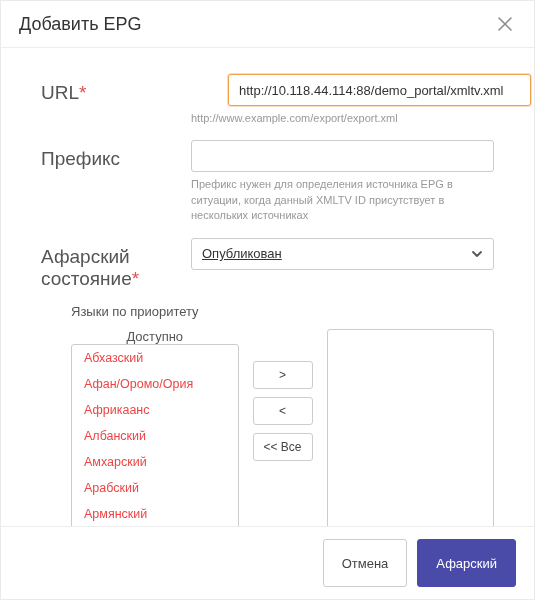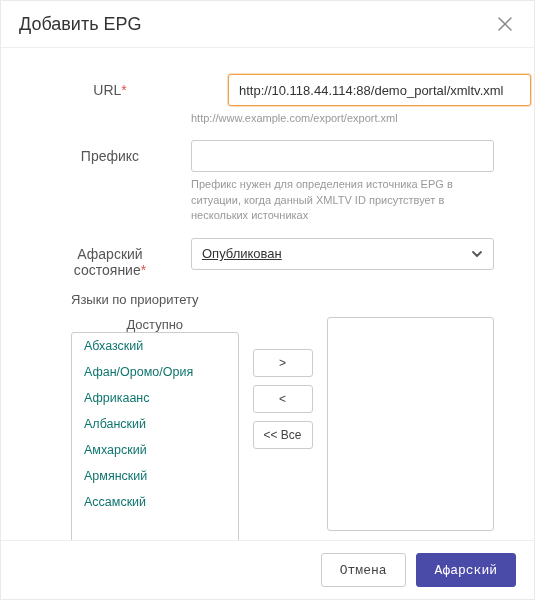--- a/index.html
+++ b/index.html
@@ -46,24 +46,24 @@
     overflow: auto;
     padding: 26px 40px 10px 40px;
   }
   .form-row {
     display: flex;
     align-items: flex-start;
     margin-bottom: 14px;
   }
   .form-label {
     width: 150px;
-    text-align: center;
+    text-align: left;
     padding-right: 12px;
     padding-top: 8px;
-    font-size: 14px;
+    font-size: 19px;
     color: #555;
     flex-shrink: 0;
   }
   .req { color: #d9534f; }
   .form-field { flex: 1; }
   input[type="text"], .select {
     width: 100%;
     height: 32px;
     border: 1px solid #ccc;
     border-radius: 3px;
@@ -119,21 +119,21 @@
   .listbox {
     border: 1px solid #ccc;
     border-radius: 3px;
     height: 214px;
     overflow-y: auto;
     background: #fff;
   }
   .listbox .item {
     padding: 6px 12px;
     font-size: 12.5px;
-    color: #0f766e;
+    color: #ef4444;
     cursor: pointer;
     white-space: nowrap;
     overflow: hidden;
     text-overflow: ellipsis;
   }
   .mid-buttons {
     display: flex;
     flex-direction: column;
     justify-content: flex-start;
     padding-top: 32px;
@@ -150,26 +150,25 @@
     color: #444;
   }
   .footer {
     border-top: 1px solid #eee;
     padding: 12px 18px;
     display: flex;
     justify-content: flex-end;
     gap: 10px;
   }
   .btn {
-    height: 34px;
+    height: 48px;
     padding: 0 18px;
     border-radius: 3px;
     font-size: 13px;
     cursor: pointer;
-    font-family: Liberation Mono, monospace;
   }
   .btn-secondary {
     background: #fff;
     border: 1px solid #ccc;
     color: #444;
   }
   .btn-primary {
     background: #4a4aa8;
     border: 1px solid #4a4aa8;
     color: #fff;
@@ -238,20 +237,21 @@
 
     <div class="dual-list">
       <div class="col">
         <div class="col-title">Доступно</div>
         <div class="listbox" id="available-list">
             <div class="item">Абхазский</div>
             <div class="item">Афан/Оромо/Ория</div>
             <div class="item">Африкаанс</div>
             <div class="item">Албанский</div>
             <div class="item">Амхарский</div>
+            <div class="item">Арабский</div>
             <div class="item">Армянский</div>
             <div class="item">Ассамский</div>
           </div>
       </div>
       <div class="mid-buttons">
         <button>&gt;</button>
         <button>&lt;</button>
         <button>&lt;&lt; Все</button>
       </div>
       <div class="col">

